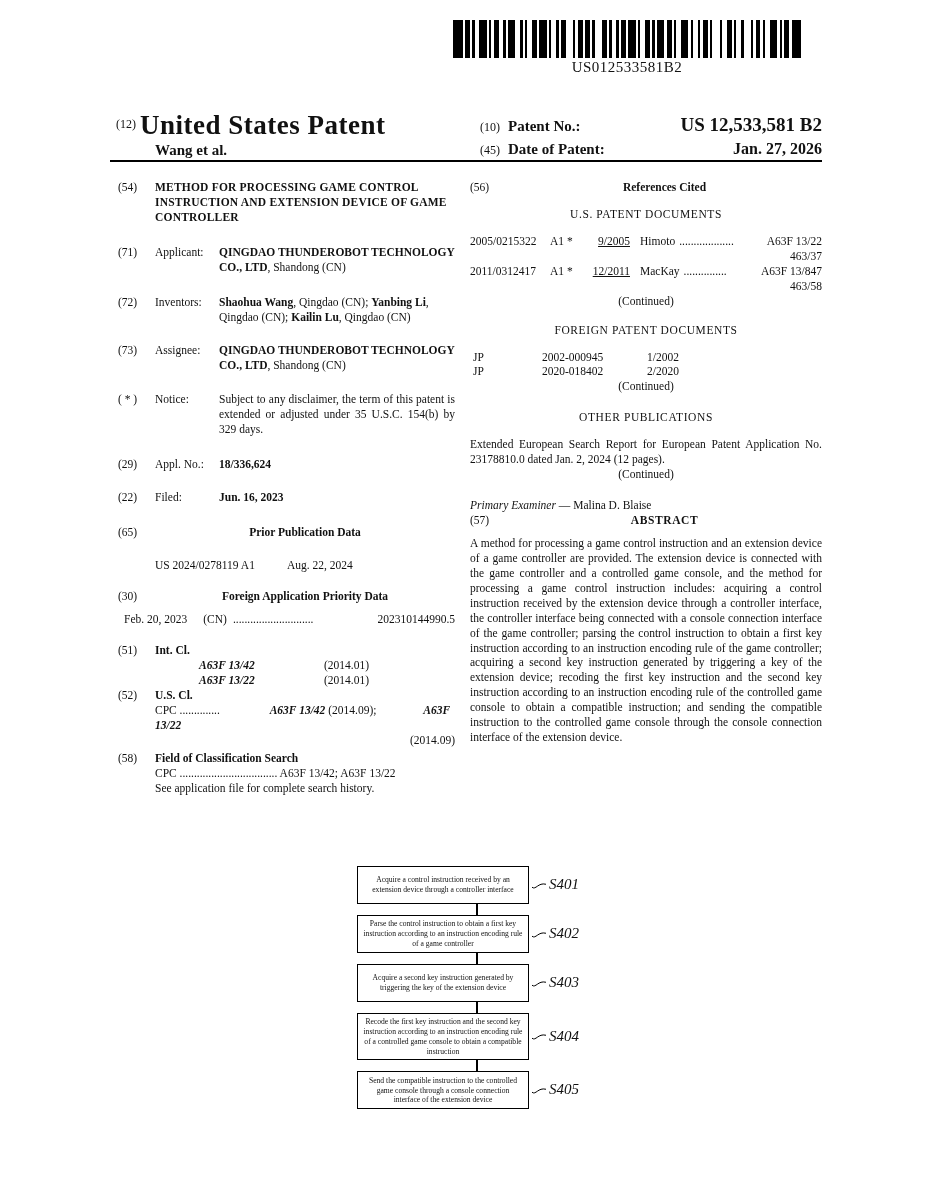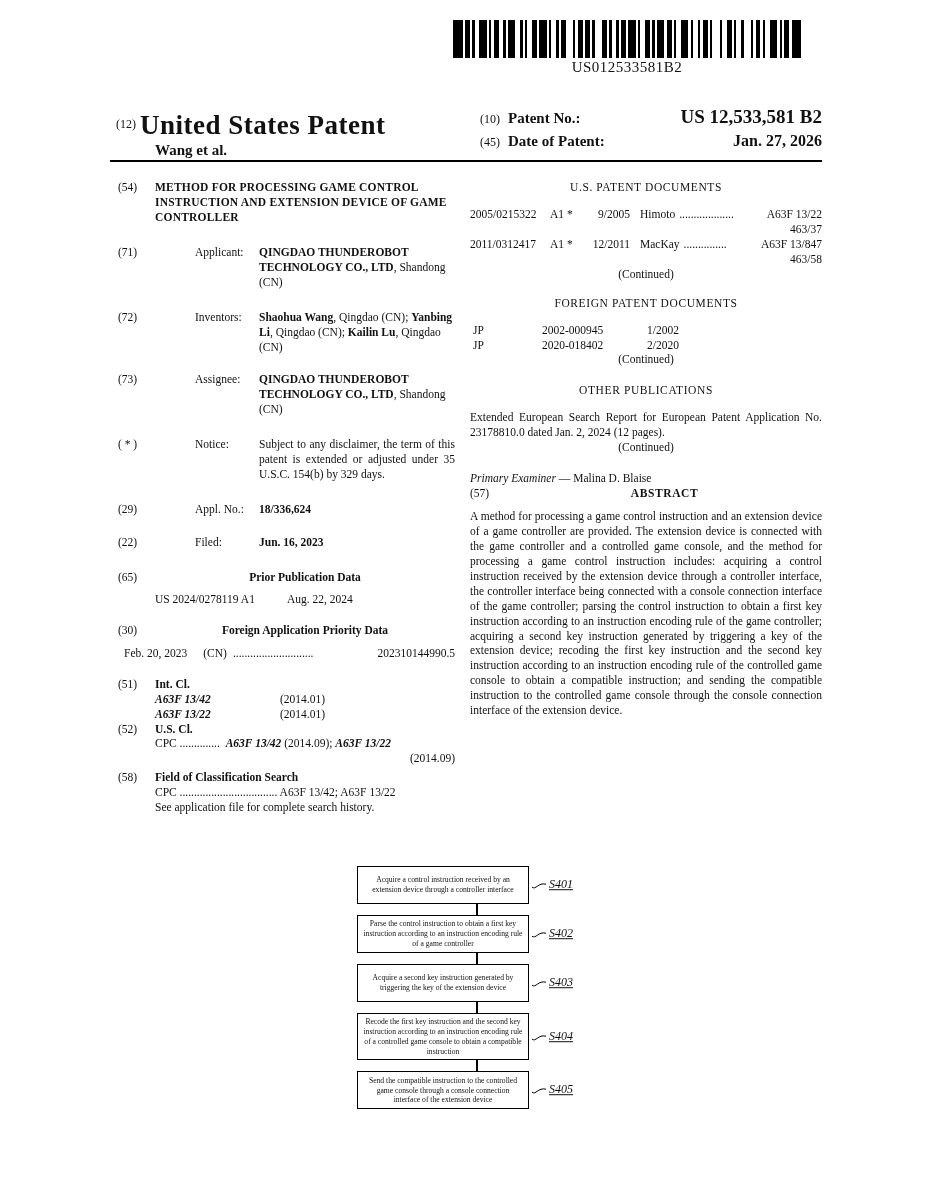--- a/index.html
+++ b/index.html
@@ -21,46 +21,46 @@
   .hdr { position:absolute; left:110px; top:98px; width:712px; }
   .hdr-left { position:absolute; left:6px; top:12px; }
   .kind-num { font-size:12px; vertical-align:6px; }
   .doc-type { font-size:27px; font-weight:bold; letter-spacing:.5px; }
   .authors { font-size:15px; font-weight:bold; margin-left:39px; margin-top:1px; }
   .hdr-right { position:absolute; right:0; top:8px; width:342px; }
   .hrow { display:flex; align-items:baseline; margin-bottom:4px; }
   .hrow .hn { font-size:12px; width:28px; flex:none; }
   .hrow .hl { font-size:15px; font-weight:bold; flex:none; }
   .hrow .hv { flex:1; text-align:right; font-weight:bold; }
-  .hv.pn { font-size:19px; }
+  .hv.pn { font-size:19px;margin-top:8px; }
   .hv.dt { font-size:16px; }
 
   .rule { position:absolute; left:110px; top:160px; width:712px; height:2px; background:#000; }
 
   
   .col { position:absolute; top:180px; font-size:11.5px; line-height:1.3; }
   .col-left  { left:118px; width:337px; }
   .col-right { left:470px; width:352px; }
 
   .sec { display:flex; }
   .sn { width:37px; flex:none; }
   .sb { flex:1; }
   .lbld { display:flex; }
-  .lbl { width:64px; flex:none;margin-left:40px; }
+  .lbl { width:64px; flex:none; }
   .val { flex:1; }
   .b { font-weight:bold; }
   .i { font-style:italic; }
-  .bi { font-weight:bold; font-style:italic; }
+  .bi { font-weight:bold; font-style:italic;margin-left:44px; }
   .ctr { text-align:center; }
   .rt { text-align:right; }
   .just { text-align:justify; }
 
   .mb20 { margin-bottom:20px; } .mb18 { margin-bottom:18px; } .mb16 { margin-bottom:16px; }
   .mb14 { margin-bottom:14px; } .mb12 { margin-bottom:12px; } .mb10 { margin-bottom:10px; }
-  .mb8 { margin-bottom:8px; }  .mb6 { margin-bottom:7px; }   .mb4 { margin-bottom:4px; }
+  .mb8 { margin-bottom:8px; }  .mb6 { margin-bottom:18px; }   .mb4 { margin-bottom:4px; }
 
   .title54 { font-weight:bold; letter-spacing:.2px; }
 
   .pubrow { display:flex; margin-left:37px; }
   .pubrow .pdoc { flex:none; }
   .pubrow .pdate { margin-left:32px; }
 
   .f30 { display:flex; width:100%; white-space:nowrap; }
   .f30 .fdate { margin-left:6px; margin-right:16px; }
   .f30 .fcty { margin-right:6px; }
@@ -69,21 +69,21 @@
 
   .clrow { display:flex; margin-left:37px; }
   .clrow .code { width:125px; flex:none; }
 
   .cpcline { margin-left:37px; }
 
   
   .usrow1 { display:flex; white-space:nowrap; }
   .usrow1 .c1 { width:80px; flex:none; }
   .usrow1 .c2 { width:36px; flex:none; }
-  .usrow1 .c3 { width:44px; flex:none; text-align:right; margin-right:10px; }
+  .usrow1 .c3 { width:44px; flex:none; text-align:right; margin-right:10px;text-decoration:underline; }
   .usrow1 .c4 { flex:none; }
   .usrow1 .c5 { flex:1; overflow:hidden; margin:0 4px; }
   .usrow1 .c6 { flex:none; }
 
   .frow { display:flex; }
   .frow .fc1 { width:72px; flex:none; padding-left:3px; }
   .frow .fc2 { width:105px; flex:none; }
   .frow .fc3 { flex:1; }
 
   .smallcaps { letter-spacing:.6px; }
@@ -91,21 +91,21 @@
   
   .flow { position:absolute; left:357px; top:866px; width:240px; font-size:7.6px; line-height:1.3; }
   .fstep { position:relative; width:172px; }
   .fbox {
     border:1.3px solid #000; min-height:38px; width:172px;
     display:flex; align-items:center; justify-content:center;
     text-align:center; padding:3px 5px; background:#fff;
   }
   .ftag {
     position:absolute; left:174px; top:50%; transform:translateY(-50%);
-    display:flex; align-items:center; font-size:12px; font-style:italic; white-space:nowrap;text-decoration:underline;
+    display:flex; align-items:center; font-size:15px; font-style:italic; white-space:nowrap;
   }
   .ftag svg { display:block; margin-right:1px; }
   .farrow { width:1.3px; height:11px; background:#000; margin:0 auto; position:relative; }
   .farrow::after {
     content:""; position:absolute; left:50%; transform:translateX(-50%); bottom:-5px;
     border-left:3.5px solid transparent; border-right:3.5px solid transparent; border-top:5.5px solid #000;
   }
 </style>
 </head>
 <body>
@@ -331,20 +331,24 @@
     <div class="sec">
       <span class="sn">(58)</span>
       <span class="sb b">Field of Classification Search</span>
     </div>
     <div class="cpcline">CPC .................................. A63F 13/42; A63F 13/22</div>
     <div class="cpcline">See application file for complete search history.</div>
   </div>
 
   <div class="col col-right">
 
+    <div class="sec mb12">
+      <span class="sn">(56)</span>
+      <span class="sb ctr b">References Cited</span>
+    </div>
 
     <div class="ctr smallcaps mb12">U.S. PATENT DOCUMENTS</div>
 
     <div class="usrow1">
       <span class="c1">2005/0215322</span>
       <span class="c2">A1 *</span>
       <span class="c3">9/2005</span>
       <span class="c4">Himoto</span>
       <span class="c5">...................</span>
       <span class="c6">A63F 13/22</span>

